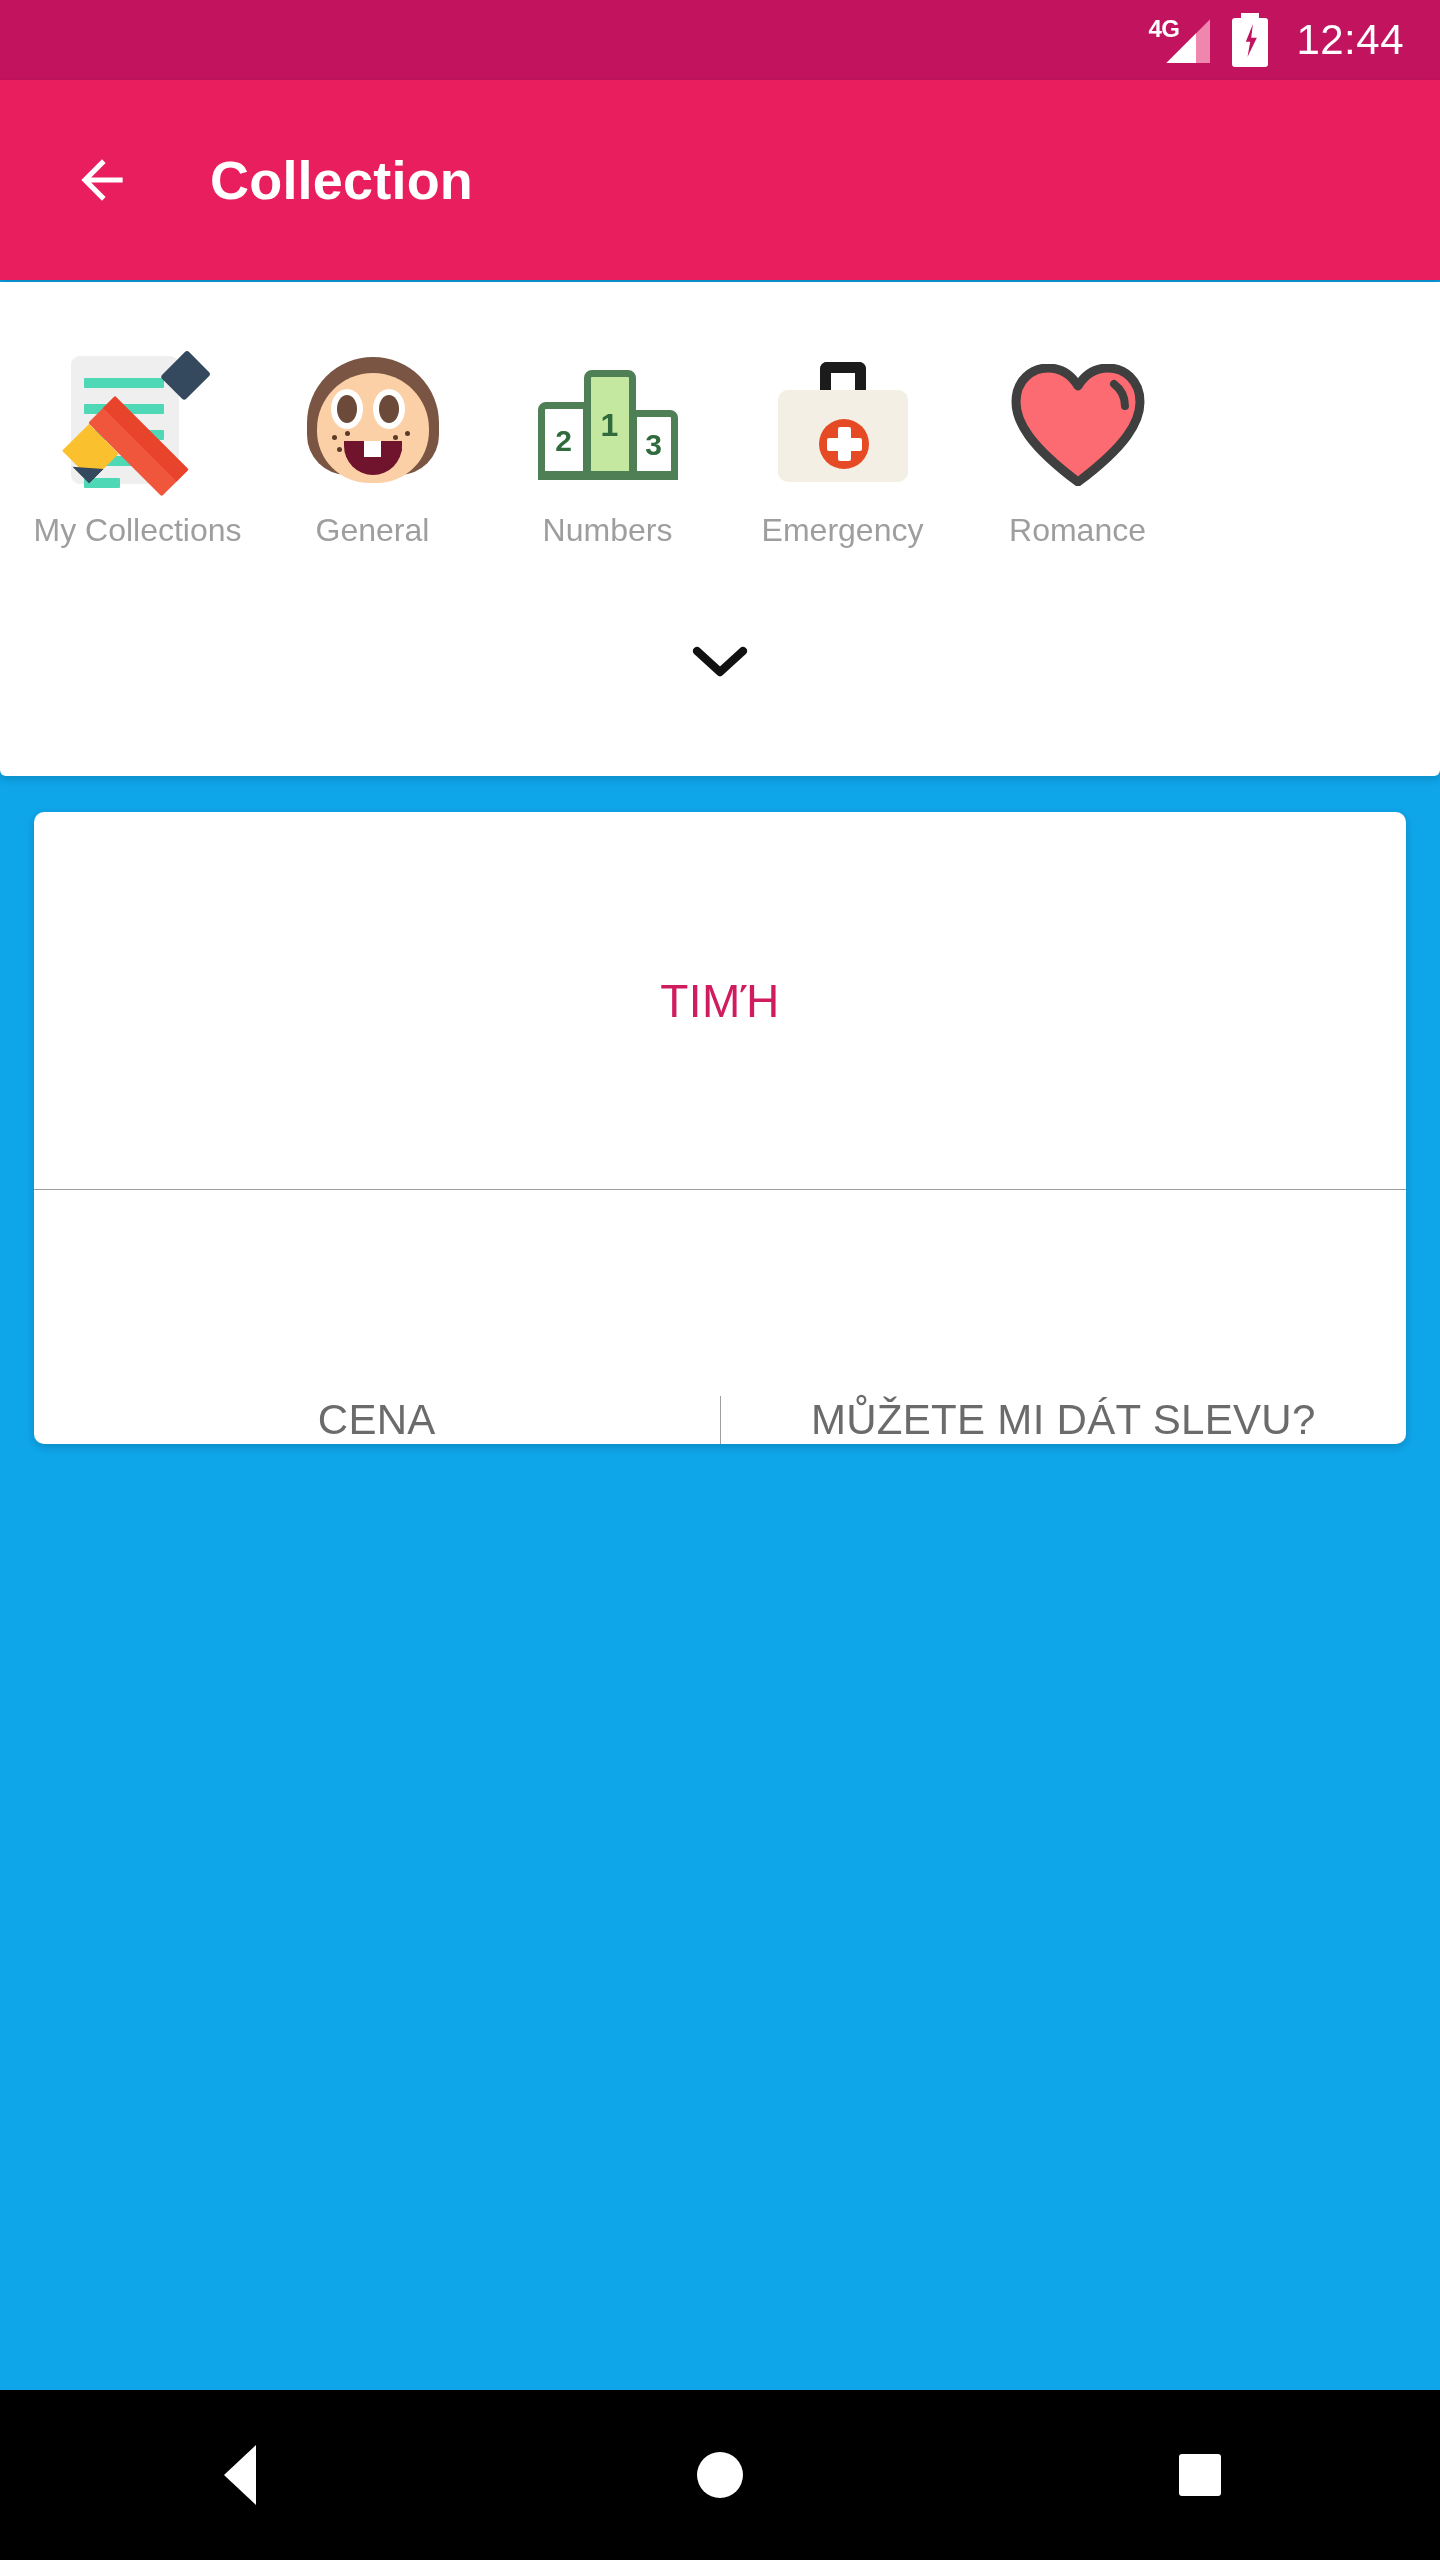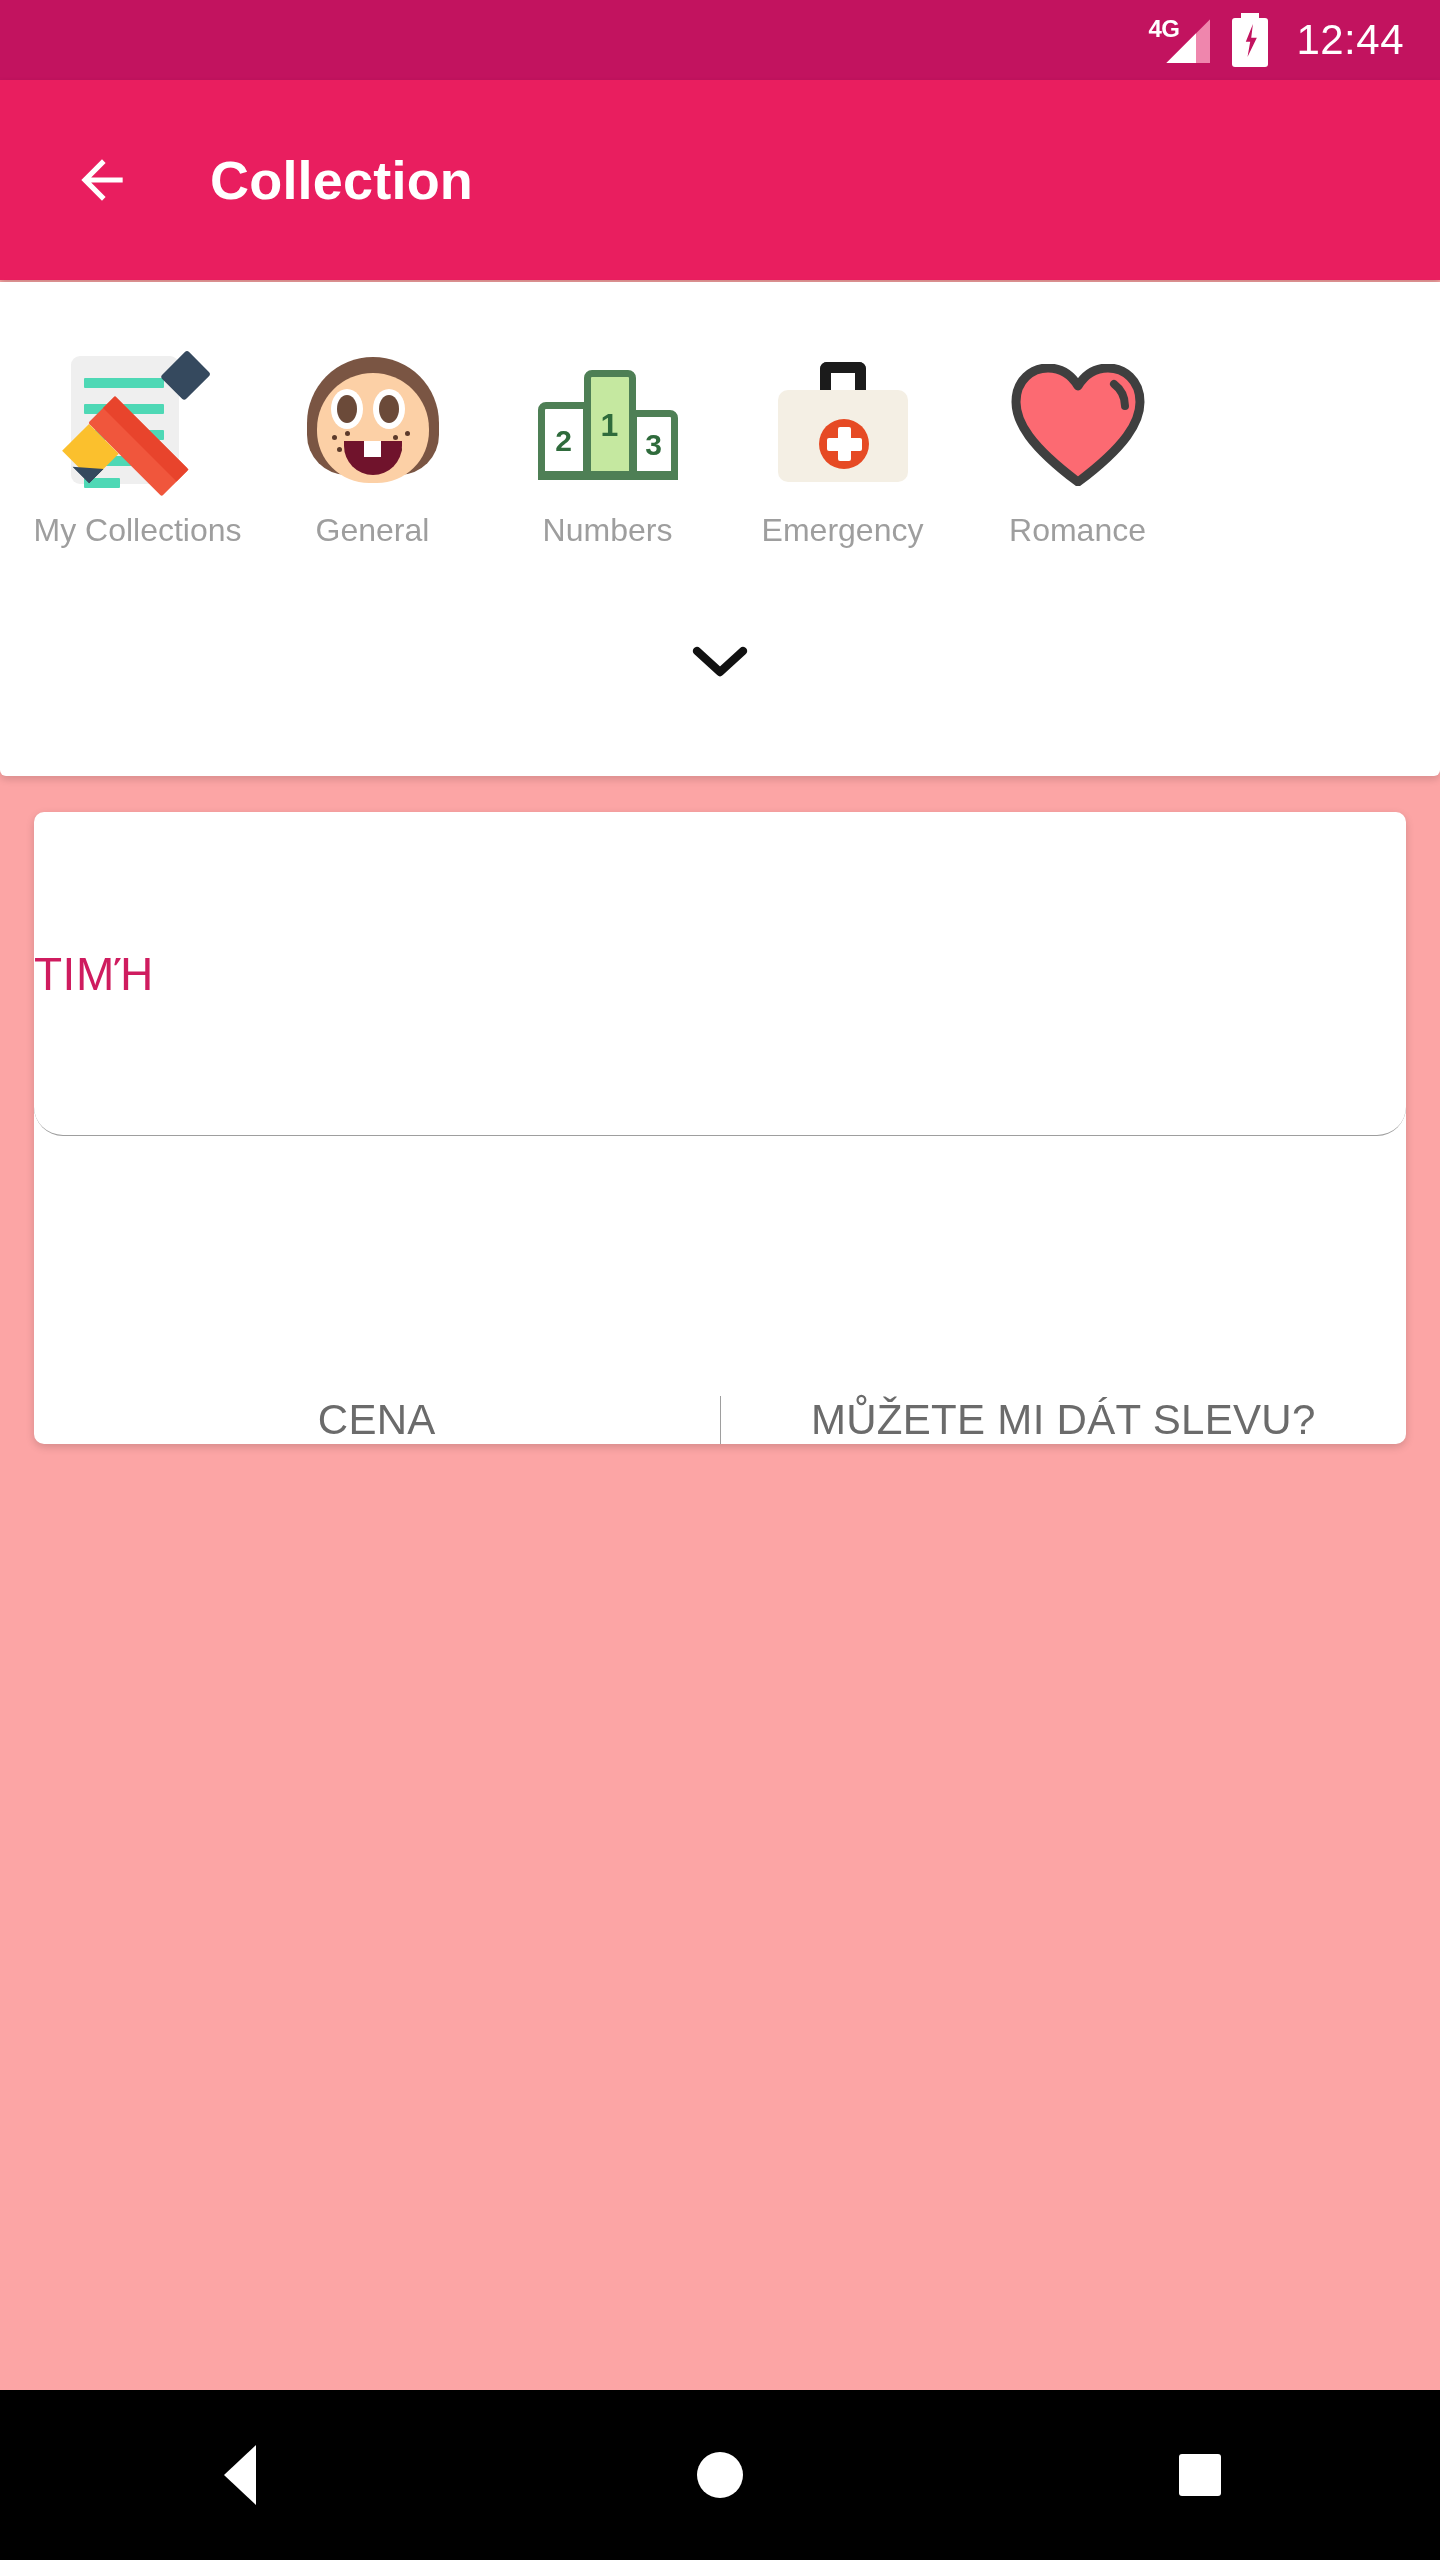--- a/index.html
+++ b/index.html
@@ -2,21 +2,21 @@
 <html><head>
 <meta charset="utf-8">
 <style>
   * { margin:0; padding:0; box-sizing:border-box; }
   html, body {
     width:1440px; height:2560px;
     background:#ffffff;
     font-family:"Liberation Sans", sans-serif;
     overflow:hidden;
   }
-  #screen { position:relative; width:1440px; height:2560px; background:#fca5a5;padding-left:16px; }
+  #screen { position:relative; width:1440px; height:2560px; background:#0ea5e9;padding-left:16px; }
 
   
   .statusbar{
     position:absolute; top:0; left:0; width:1440px; height:80px;
     background:#c2135f; display:flex; align-items:center;
     justify-content:flex-end; padding-right:36px; gap:0;
   }
   .sb-signal{ position:relative; width:58px; height:46px; margin-right:22px; }
   .sb-4g{
     position:absolute; left:-4px; top:-2px;
@@ -201,24 +201,23 @@
                  background:#fff; border-radius:2px; }
 
   
   .card{
     position:absolute; left:34px; top:812px; width:1372px; height:632px;
     background:#ffffff; border-radius:10px;
     box-shadow:0 3px 8px rgba(0,0,0,0.16);
     overflow:hidden; display:flex; flex-direction:column;
   }
   .card-top{
-    height:324px; display:flex; align-items:center; 
+    height:378px; display:flex; align-items:center; justify-content:center;
     border-bottom:1px solid #9e9e9e;
     cursor:pointer;
-    border-radius:29px;
   }
   .card-top span{
     font-size:46px; color:#cf1c5f; letter-spacing:0.5px;
   }
   .card-bottom{ flex:1; display:flex;align-items:flex-end; }
   .cell{
     flex:1; display:flex; align-items:center; justify-content:center;
     padding:0 22px; text-align:center; cursor:pointer;
   }
   .cell span{ font-size:42px; color:#6b6b6b; letter-spacing:0.3px; }

